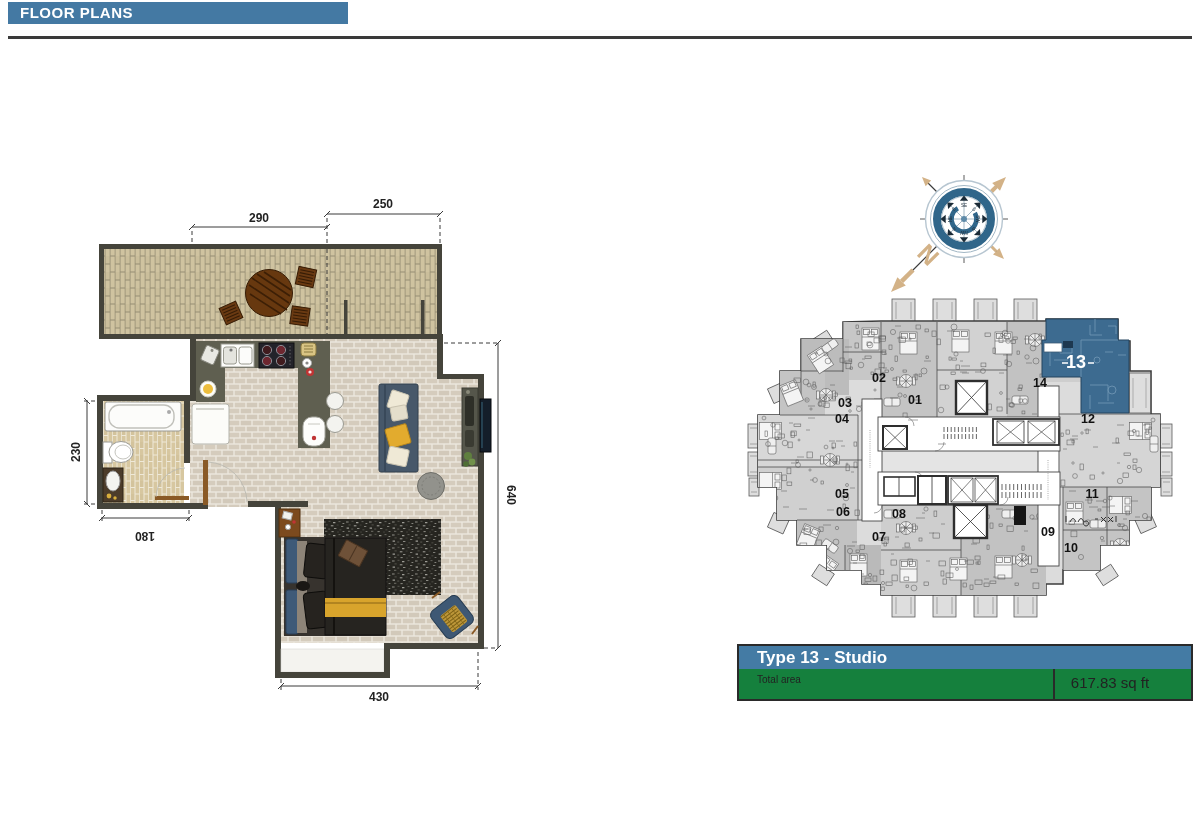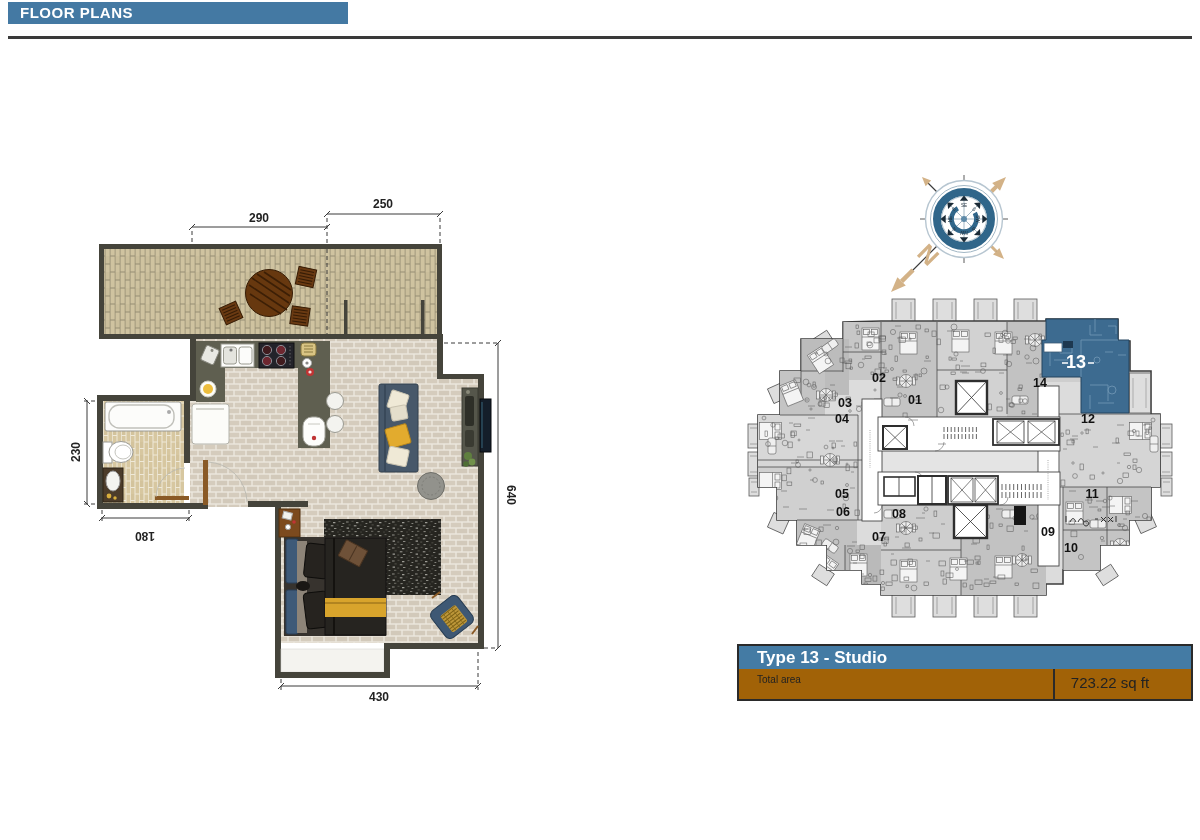--- a/index.html
+++ b/index.html
@@ -1030,25 +1030,25 @@
 <text x="964.0" y="206.6" font-size="4.6" fill="#24323e" text-anchor="middle" transform="rotate(0 964.0 205.0)">SE</text>
 <text x="973.9" y="210.7" font-size="4.6" fill="#24323e" text-anchor="middle" transform="rotate(45 973.9 209.1)">S</text>
 <text x="978.0" y="220.6" font-size="4.6" fill="#24323e" text-anchor="middle" transform="rotate(90 978.0 219.0)">SW</text>
 <text x="973.9" y="230.5" font-size="4.6" fill="#24323e" text-anchor="middle" transform="rotate(135 973.9 228.9)">W</text>
 <text x="964.0" y="234.6" font-size="4.6" fill="#24323e" text-anchor="middle" transform="rotate(180 964.0 233.0)">NW</text>
 <text x="954.1" y="230.5" font-size="4.6" fill="#24323e" text-anchor="middle" transform="rotate(225 954.1 228.9)">N</text>
 <text x="950.0" y="220.6" font-size="4.6" fill="#24323e" text-anchor="middle" transform="rotate(270 950.0 219.0)">NE</text>
 <text x="954.1" y="210.7" font-size="4.6" fill="#24323e" text-anchor="middle" transform="rotate(315 954.1 209.1)">E</text>
 </svg>
 
-<div class="abs" style="left:737px;top:644px;width:452px;height:53px;border:2px solid #2a2a2a;background:#a16207;">
+<div class="abs" style="left:737px;top:644px;width:452px;height:53px;border:2px solid #2a2a2a;background:#15803d;">
 
 <div class="abs" style="left:0;top:0;width:452px;height:23px;background:#447ba4;"></div>
 
 <div class="abs" style="left:18px;top:2px;font-size:17px;font-weight:bold;color:#fff;">Type 13 - Studio</div>
 
 <div class="abs" style="left:18px;top:28px;font-size:10px;color:#222;">Total area</div>
 
 <div class="abs" style="left:314px;top:23px;width:2px;height:30px;background:#2a2a2a;"></div>
 
-<div class="abs" style="left:316px;top:28px;width:110px;text-align:center;font-size:15px;color:#222;">723.22 sq ft</div>
+<div class="abs" style="left:316px;top:28px;width:110px;text-align:center;font-size:15px;color:#222;">617.83 sq ft</div>
 </div>
 
 </div>
 </body></html>

